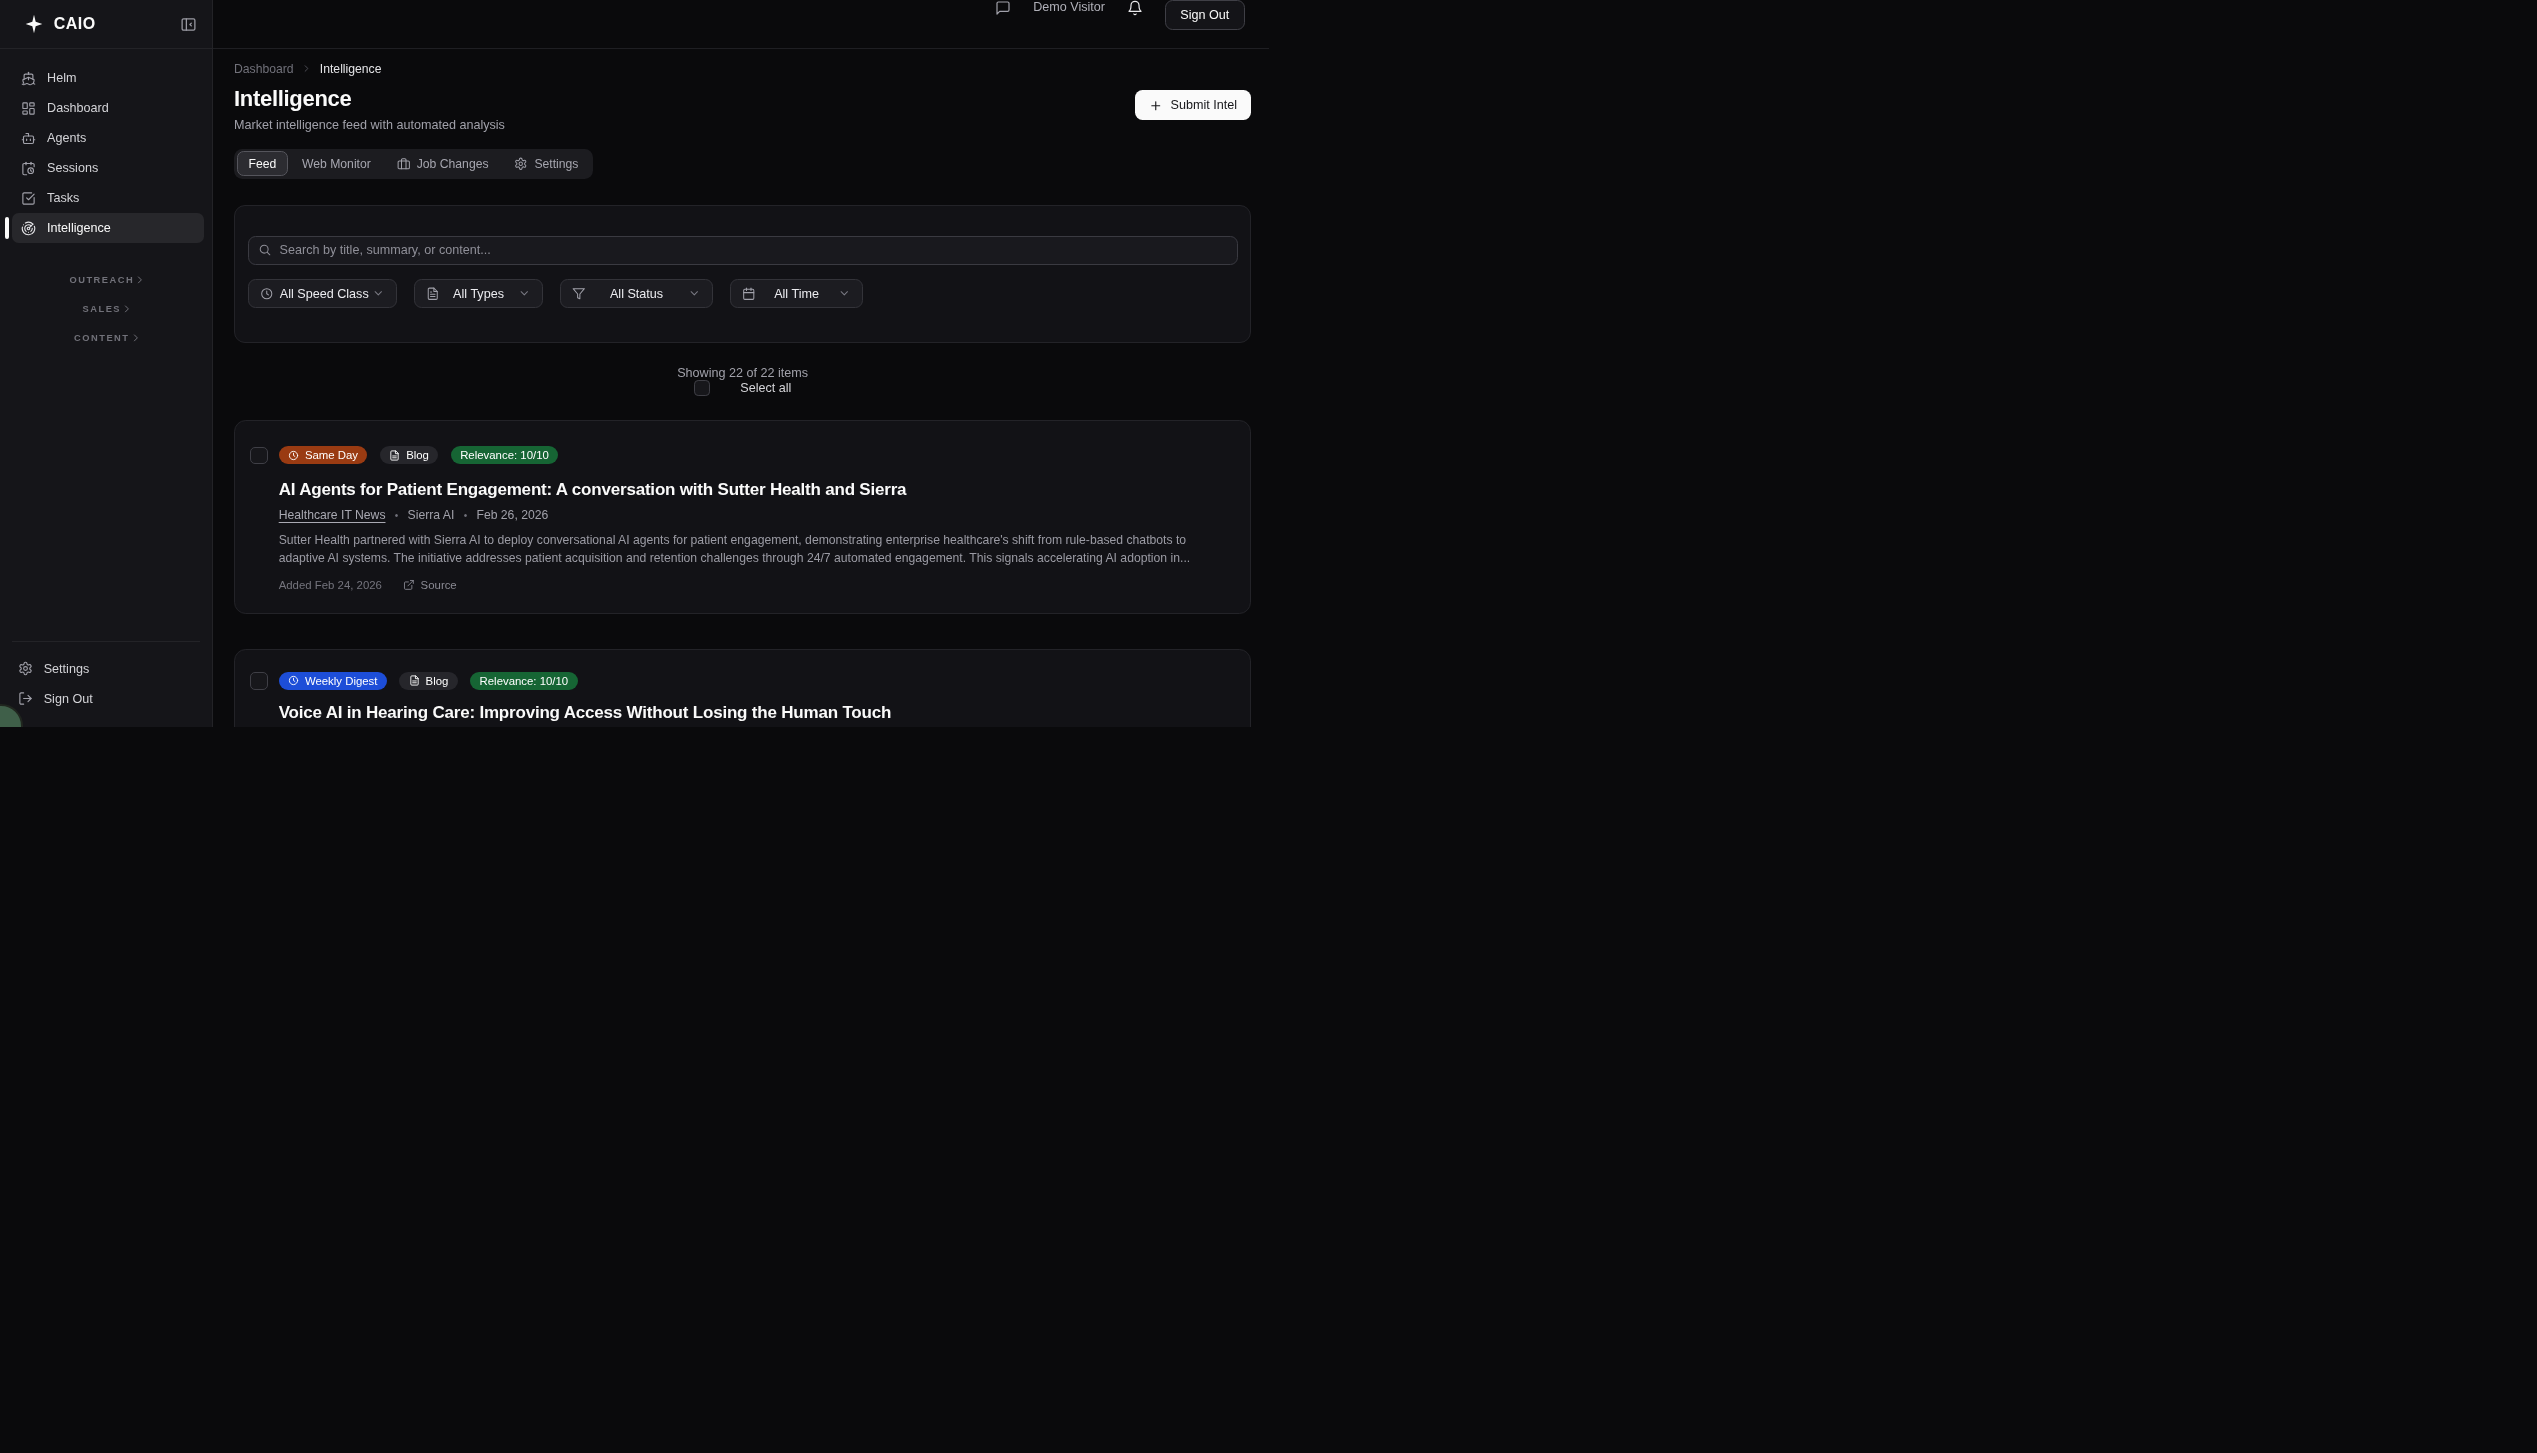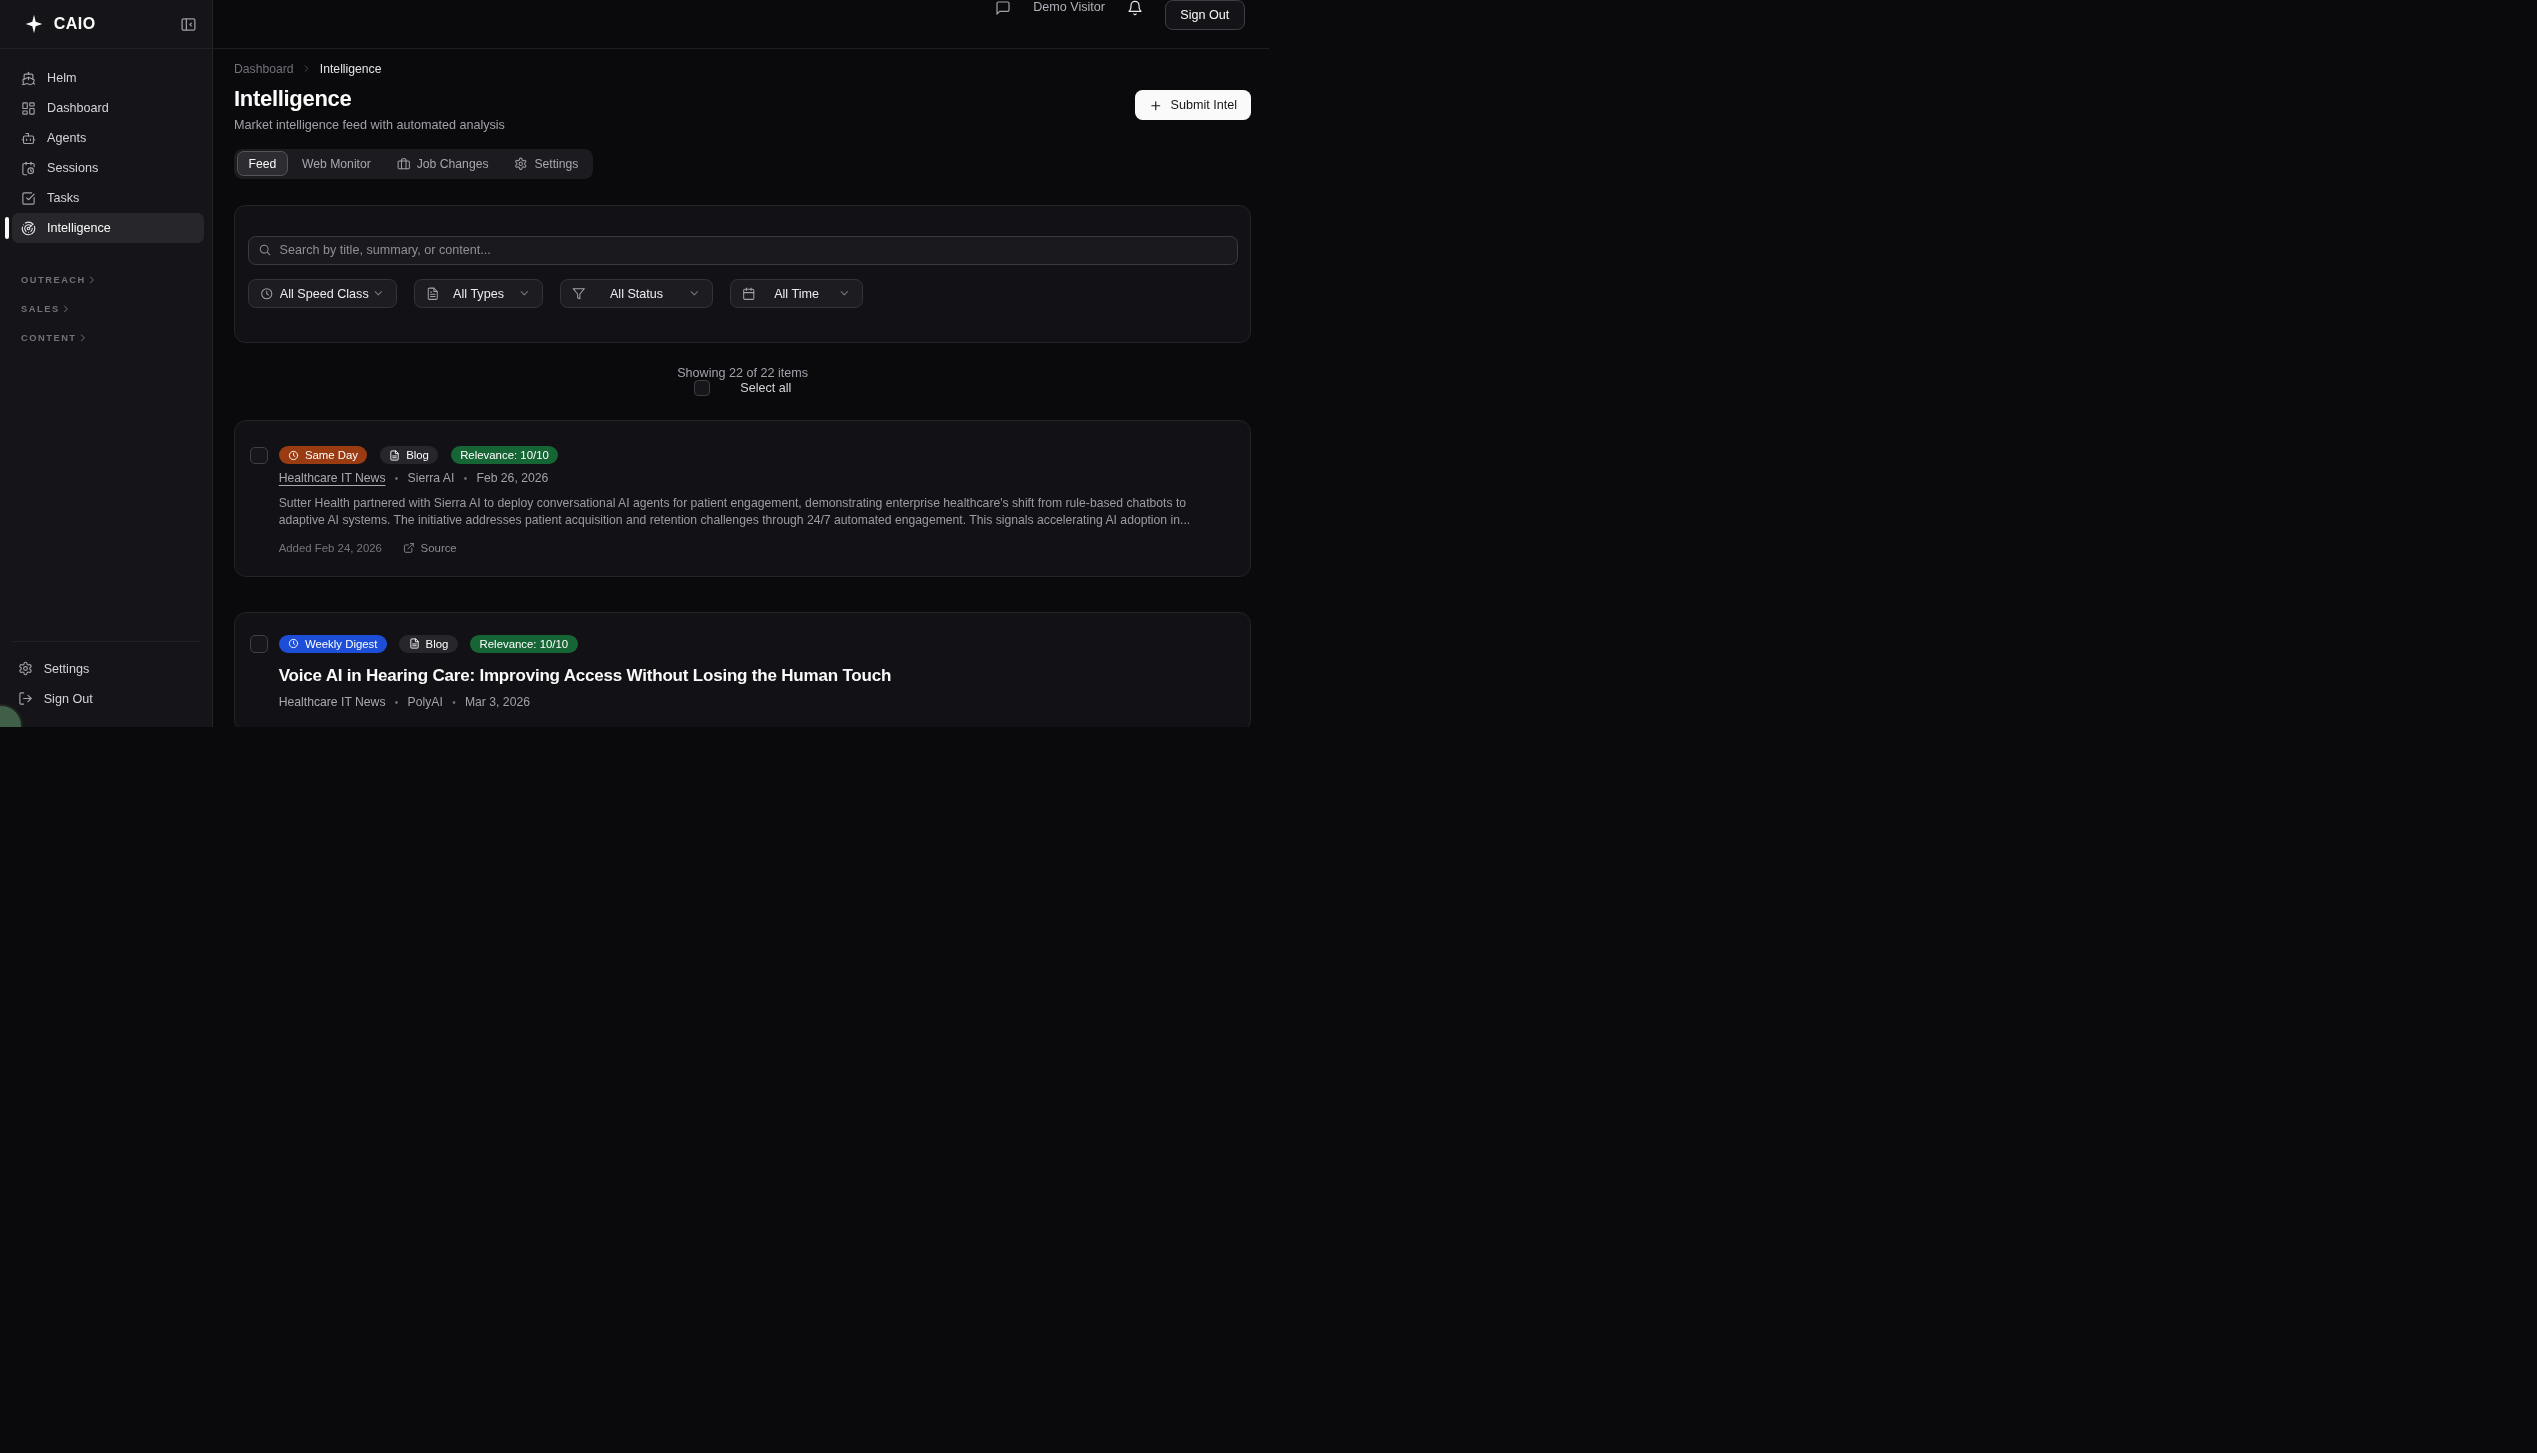--- a/index.html
+++ b/index.html
@@ -22,21 +22,21 @@
   .nav { padding:14.3px 8.4px 0 11.8px; }
   .nav-item { height:30px; display:flex; align-items:center; gap:11px; padding:0 9.3px;
               border-radius:6.7px; color:#d4d4d8; font-size:12.6px; position:relative; cursor:pointer; }
   .nav-item .ic { color:#a1a1aa; }
   .nav-item.active { background:#27272b; color:#fafafa; }
   .nav-item.active .ic { color:#e4e4e7; }
   .nav-item.active::before { content:""; position:absolute; left:-6.7px; top:4.2px; bottom:4.2px; width:3.4px;
               border-radius:2.5px; background:#fafafa; }
 
   .sections { padding:22px 8.4px 0 11.8px; }
-  .section-row { height:29px; display:flex; align-items:center; justify-content:flex-start;
+  .section-row { height:29px; display:flex; align-items:center; justify-content:center;
               padding:0 9.3px; color:#717179; cursor:pointer; }
   .section-label { font-size:9.3px; font-weight:700; letter-spacing:1.5px; }
 
   .sidebar-footer { margin-top:auto; margin:auto 11.8px 0; border-top:0.8px solid #232327;
               padding:11.8px 0 13.5px; }
   .sidebar-footer .nav-item { padding:0 5.9px; }
 
   .peek-circle { position:absolute; left:-21px; bottom:-21px; width:44px; height:44px;
               border-radius:50%; background:#3f5f49; border:2.5px solid #20261f; z-index:5; }
 
@@ -437,20 +437,21 @@
                   <path d="M14 2H6a2 2 0 0 0-2 2v16a2 2 0 0 0 2 2h12a2 2 0 0 0 2-2V8z"></path>
                   <path d="M14 2v6h6"></path>
                   <path d="M16 13H8"></path>
                   <path d="M16 17H8"></path>
                 </svg>
             </span>
             <span>Blog</span>
           </span>
           <span class="badge relevance">Relevance: 10/10</span>
         </div>
+        <h2 class="card-title">AI Agents for Patient Engagement: A conversation with Sutter Health and Sierra</h2>
         <div class="card-meta">
           <span class="meta-source underlined">Healthcare IT News</span>
           <span class="meta-dot">•</span>
           <span>Sierra AI</span>
           <span class="meta-dot">•</span>
           <span>Feb 26, 2026</span>
         </div>
         <p class="card-summary">Sutter Health partnered with Sierra AI to deploy conversational AI agents for patient engagement, demonstrating enterprise healthcare's shift from rule-based chatbots to adaptive AI systems. The initiative addresses patient acquisition and retention challenges through 24/7 automated engagement. This signals accelerating AI adoption in...</p>
         <div class="card-footer">
           <span>Added Feb 24, 2026</span>

